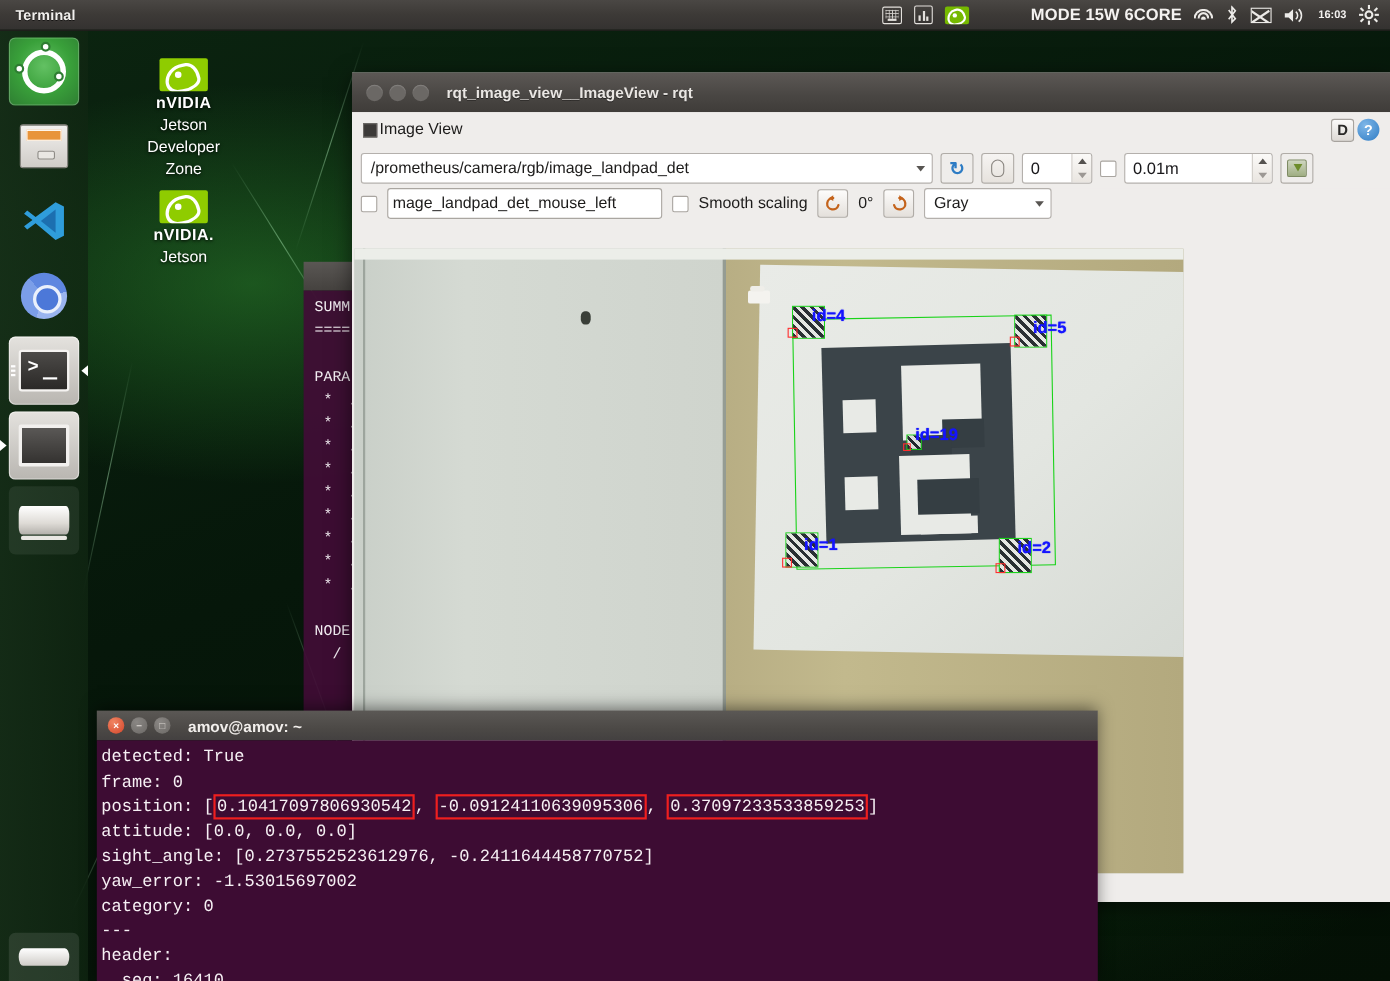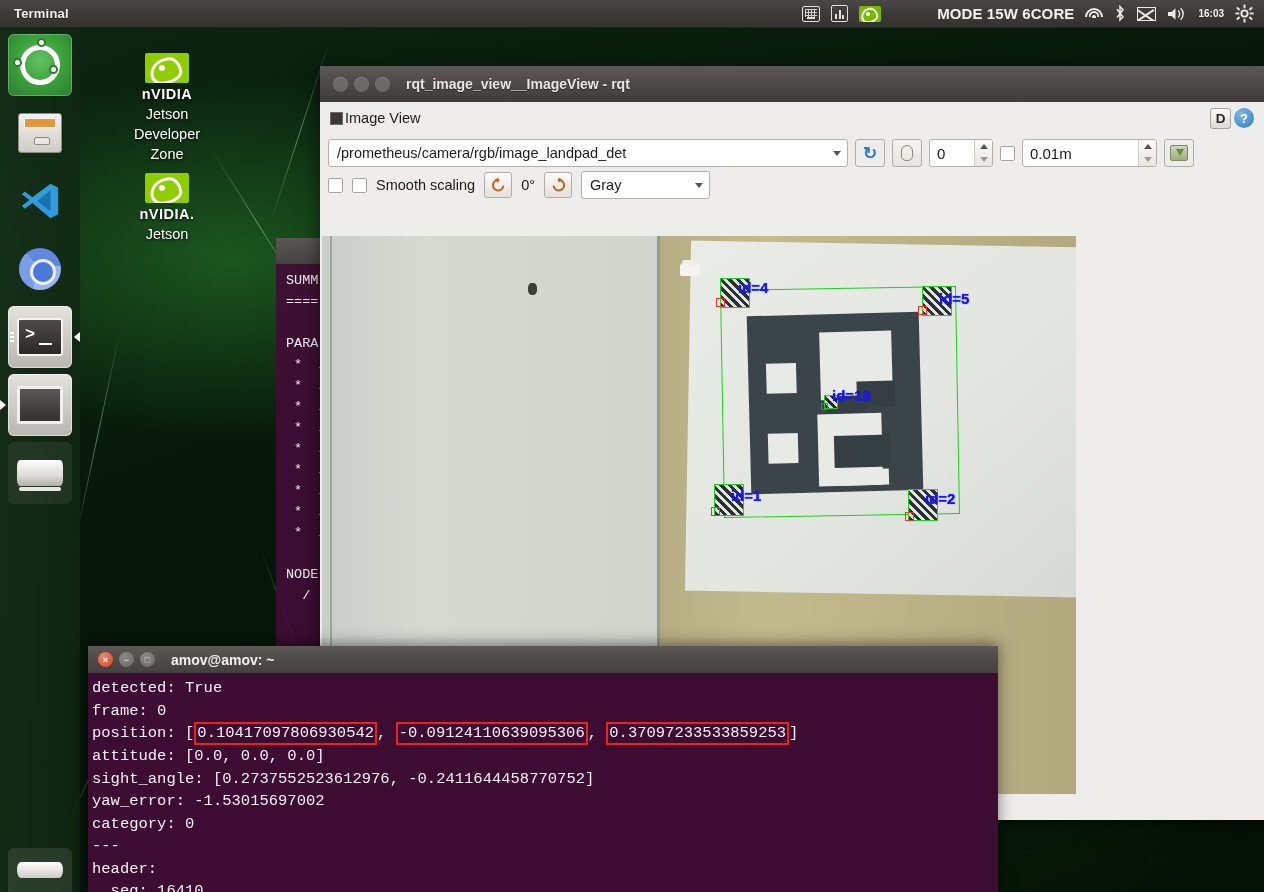--- a/index.html
+++ b/index.html
@@ -171,21 +171,21 @@
 
   .rqt-toolbar { padding: 5px 8px 4px 8px; display: flex; align-items: center; gap: 7px; background:#efedeb; }
   .rqt-toolbar2 { padding: 0px 8px 6px 8px; display: flex; align-items: center; gap: 9px; background:#efedeb; }
 
   .combo {
     height: 28px; background: #ffffff; border: 1px solid #b4b0ac; border-radius: 3px;
     display: flex; align-items: center; padding: 0 6px 0 8px; font-size: 14.5px; color: #1d1c1b;
   }
   .combo .caret { margin-left: auto; width:0;height:0; border-left:4px solid transparent;border-right:4px solid transparent;border-top:5px solid #585552; }
   .topic-combo { width: 520px; }
-  .gray-combo { width: 129px; }
+  .gray-combo { width: 116px; }
 
   .tbtn {
     width: 30px; height: 28px; background: linear-gradient(to bottom, #fdfcfb, #e2dedа); border: 1px solid #b0aca7;
     border-radius: 3px; display:flex; align-items:center; justify-content:center;
   }
   .tbtn2 { width: 28px; height: 26px; background: linear-gradient(to bottom, #fdfcfb, #e4e0db); border: 1px solid #b0aca7;
     border-radius: 3px; display:flex; align-items:center; justify-content:center; }
   .tbtn.flat { background: linear-gradient(to bottom,#f6f4f2,#e6e2dd); }
 
   .spin { height: 28px; display: flex; border: 1px solid #b4b0ac; border-radius: 3px; background: #fff; overflow: hidden; }
@@ -485,20 +485,23 @@
             </i>
           </span>
       </div>
       <div class="tbtn">
         <span class="save-ic"></span>
       </div>
     </div>
 
     <div class="rqt-toolbar2">
       <div class="cbx"></div>
+      <div class="txtfield">
+        <span>mage_landpad_det_mouse_left</span>
+      </div>
       <div class="cbx"></div>
       <div class="cb-label">Smooth scaling</div>
       <div class="tbtn2">
         <svg width="17" height="17" viewBox="0 0 18 18">
           <path d="M14 10 A5.5 5.5 0 1 1 9 3.2" stroke="#c4631b" stroke-width="2.2" fill="none" stroke-linecap="round"></path>
           <path d="M9 0.6 L9 6 L4.6 3.3 Z" fill="#c4631b"></path>
         </svg>
       </div>
       <div class="deg-label">0°</div>
       <div class="tbtn2">

